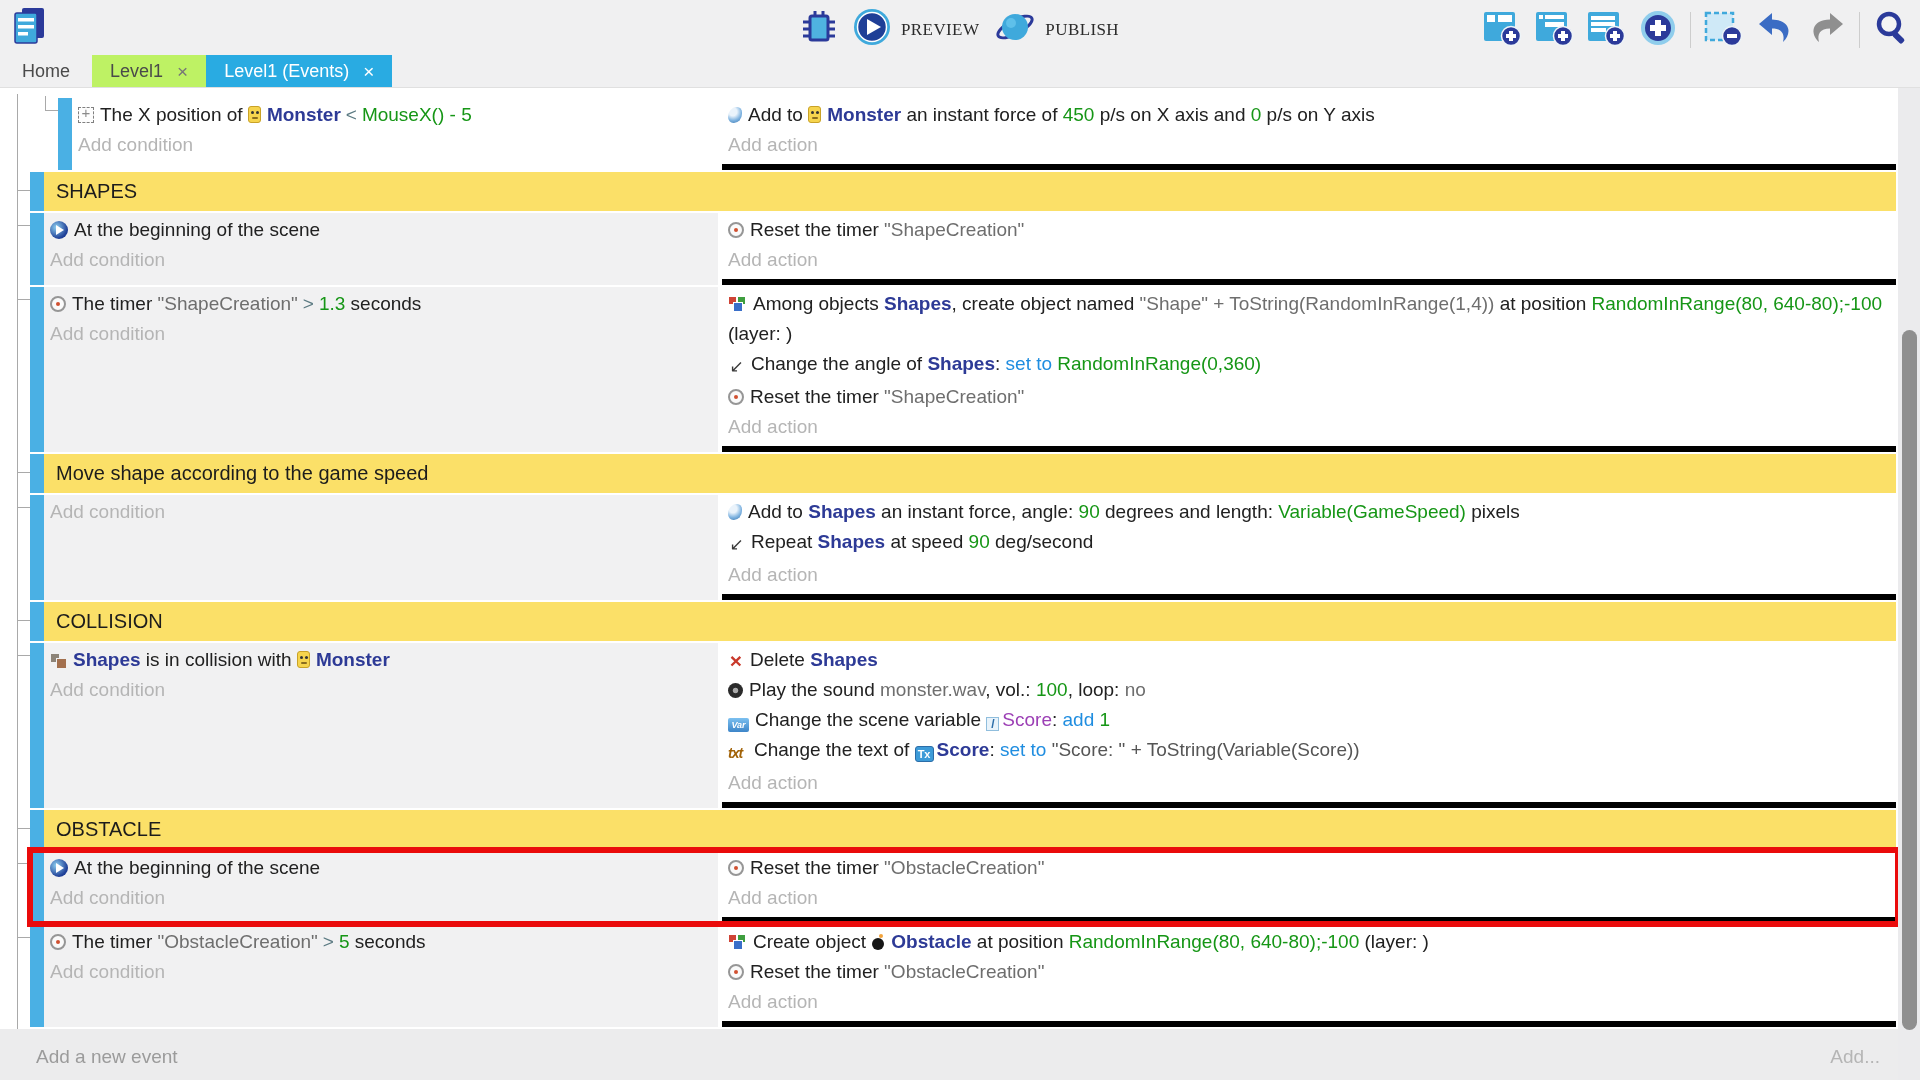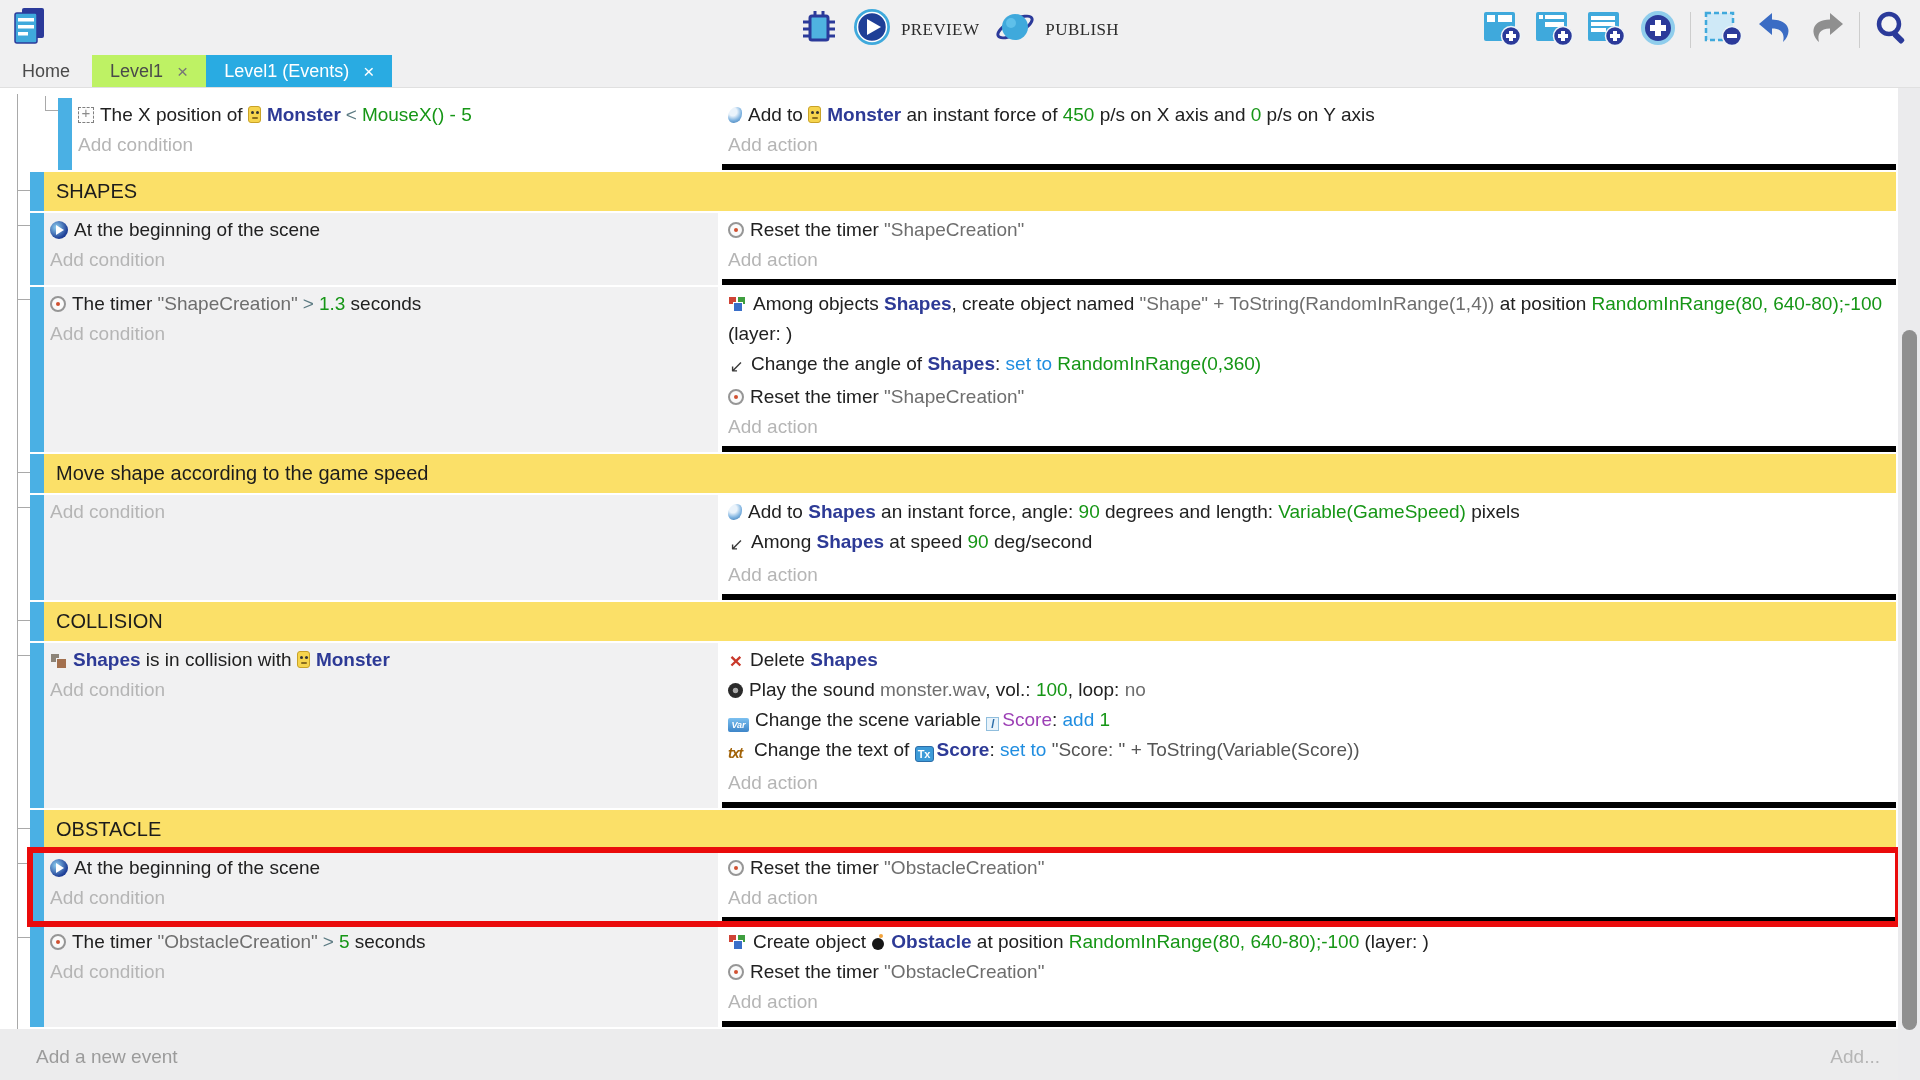--- a/index.html
+++ b/index.html
@@ -339,21 +339,21 @@
       <div class="block event-block">
         <div class="tick"></div>
         <div class="bar"></div>
         <div class="content">
           <div class="cells">
             <div class="cell cond">
               <div class="ev-line placeholder">Add condition</div>
             </div>
             <div class="cell action">
               <div class="ev-line"><span class="ic ic-force"></span><span class="seg seg-plain">Add to </span><span class="seg seg-obj">Shapes</span><span class="seg seg-plain"> an instant force, angle: </span><span class="seg seg-num">90</span><span class="seg seg-plain"> degrees and length: </span><span class="seg seg-num">Variable(GameSpeed)</span><span class="seg seg-plain"> pixels</span></div>
-              <div class="ev-line"><span class="ic ic-rotate">↙</span><span class="seg seg-plain">Among </span><span class="seg seg-obj">Shapes</span><span class="seg seg-plain"> at speed </span><span class="seg seg-num">90</span><span class="seg seg-plain"> deg/second</span></div>
+              <div class="ev-line"><span class="ic ic-rotate">↙</span><span class="seg seg-plain">Repeat </span><span class="seg seg-obj">Shapes</span><span class="seg seg-plain"> at speed </span><span class="seg seg-num">90</span><span class="seg seg-plain"> deg/second</span></div>
               <div class="ev-line placeholder">Add action</div>
             </div>
           </div>
         </div>
       </div>
       <div class="block header-block">
         <div class="tick"></div>
         <div class="bar"></div>
         <div class="header-label">COLLISION</div>
       </div>

